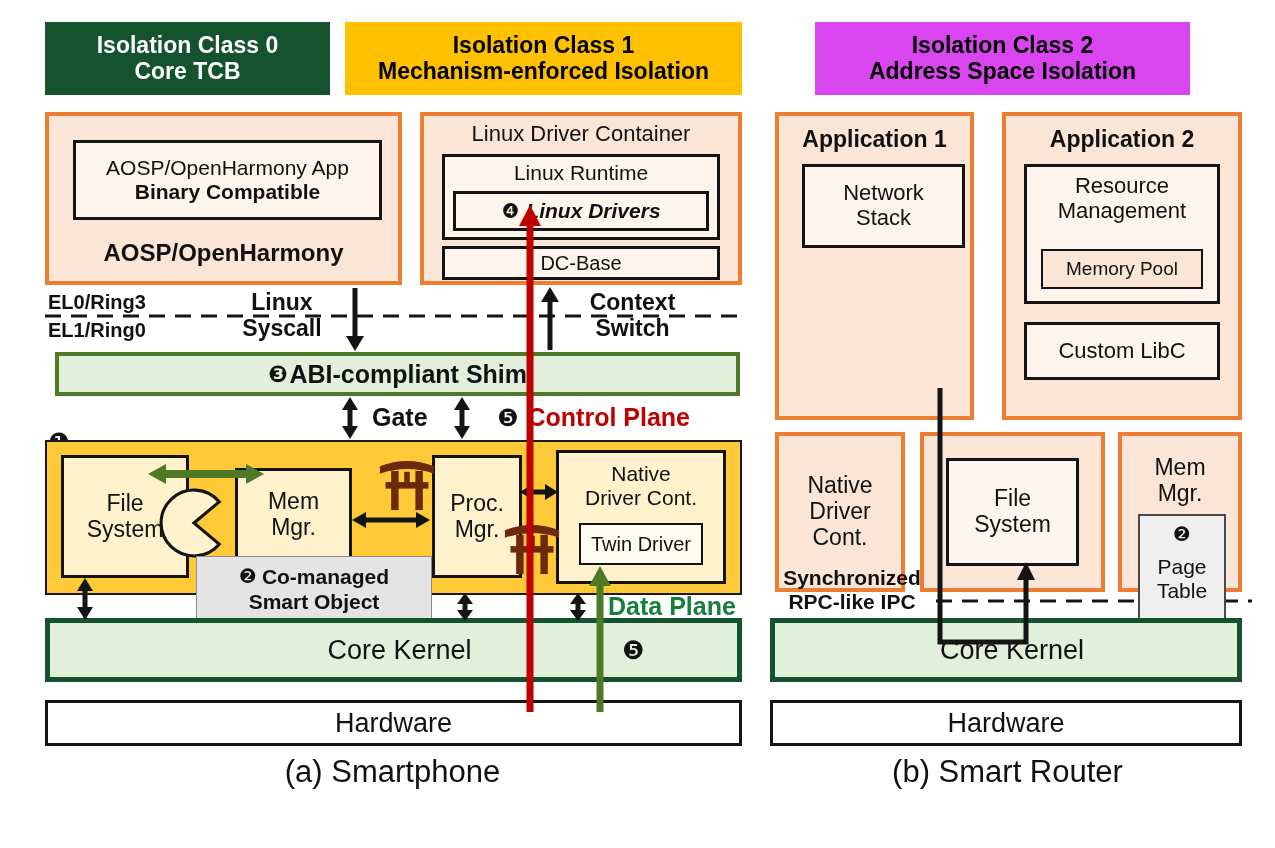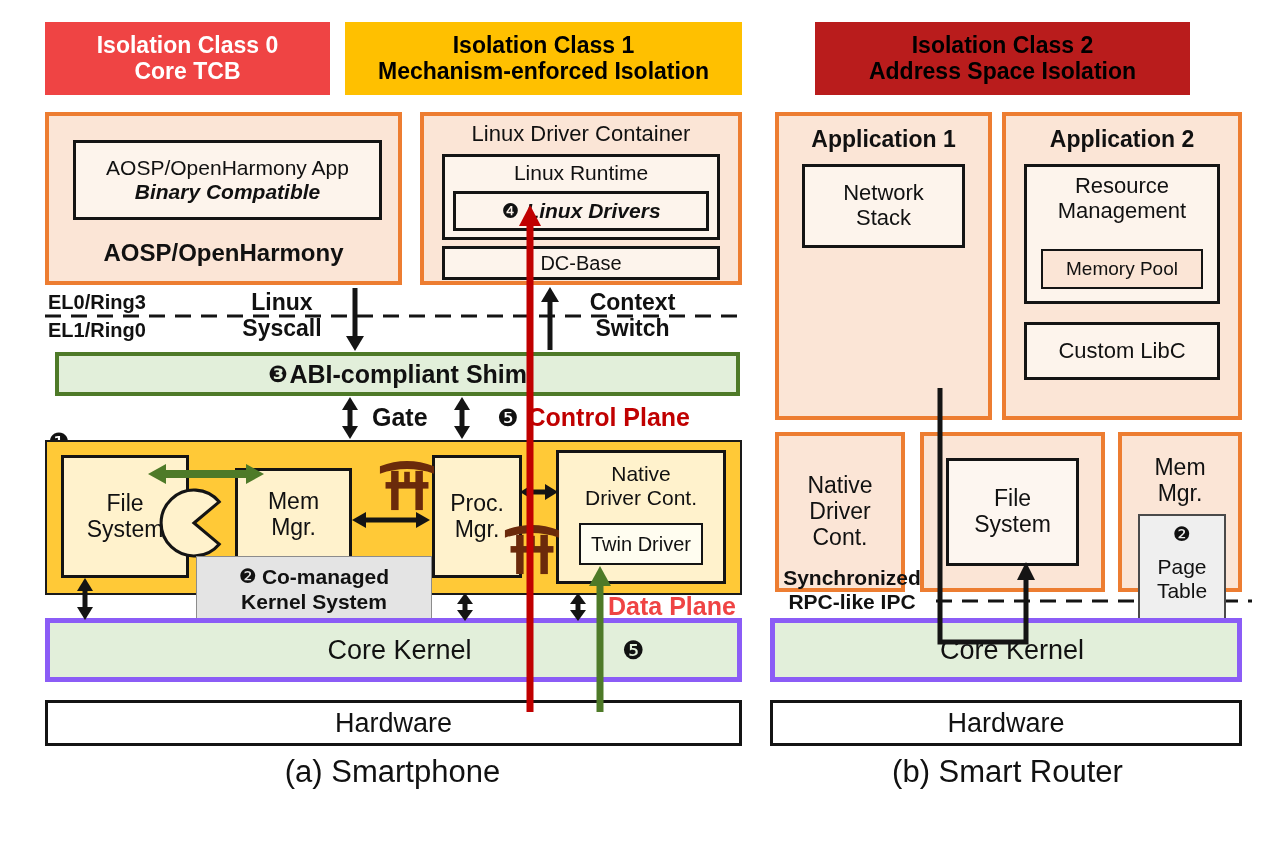--- a/index.html
+++ b/index.html
@@ -5,51 +5,51 @@
   html,body{margin:0;padding:0;background:#fff;}
   .canvas{position:relative;width:1275px;height:848px;background:#fff;overflow:hidden;
           font-family:"Liberation Sans",sans-serif;color:#111;}
   .abs{position:absolute;box-sizing:border-box;}
   .cc{display:flex;align-items:center;justify-content:center;text-align:center;}
   .col{display:flex;flex-direction:column;align-items:center;text-align:center;}
   .t{white-space:pre-line;line-height:1.12;}
   .obox{border:4px solid #ed7d31;background:#fbe5d6;}
   .wbox{border:3px solid #141414;background:#fdf4ec;}
   .ybox{border:3px solid #141414;background:#fff2cc;}
-  .gbox{border:5px solid #8b5cf6;background:#e2efda;padding-left:12px;}
+  .gbox{border:5px solid #14532d;background:#e2efda;padding-left:12px;}
   .badge{font-family:"DejaVu Sans","Liberation Sans",sans-serif;}
   svg{display:block;}
 </style>
 </head>
 <body>
 
 <div class="canvas">
 
   <svg class="abs" style="left:0;top:0;" width="1275" height="848">
     <line x1="45" y1="316" x2="742" y2="316" stroke="#141414" stroke-width="3" stroke-dasharray="16 10"></line>
     <line x1="936" y1="601" x2="1252" y2="601" stroke="#141414" stroke-width="3" stroke-dasharray="16 10"></line>
   </svg>
 
-  <div class="abs cc" style="left:45px;top:22px;width:285px;height:73px;background:#ef4444;color:#fff;font-weight:bold;font-size:23px;">
+  <div class="abs cc" style="left:45px;top:22px;width:285px;height:73px;background:#14532d;color:#fff;font-weight:bold;font-size:23px;">
     <span class="t">Isolation Class 0
 Core TCB</span>
   </div>
   <div class="abs cc" style="left:345px;top:22px;width:397px;height:73px;background:#ffc000;color:#000;font-weight:bold;font-size:23px;">
     <span class="t">Isolation Class 1
 Mechanism-enforced Isolation</span>
   </div>
-  <div class="abs cc" style="left:815px;top:22px;width:375px;height:73px;background:#b91c1c;color:#000;font-weight:bold;font-size:23px;">
+  <div class="abs cc" style="left:815px;top:22px;width:375px;height:73px;background:#d946ef;color:#000;font-weight:bold;font-size:23px;">
     <span class="t">Isolation Class 2
 Address Space Isolation</span>
   </div>
 
   <div class="abs obox" style="left:45px;top:112px;width:357px;height:173px;">
     <div class="abs wbox cc col" style="left:24px;top:24px;width:309px;height:80px;justify-content:center;">
       <span style="font-size:21px;">AOSP/OpenHarmony App</span>
-      <span style="font-size:21px;font-weight:bold;font-style:italic;">Binary Compatible</span>
+      <span style="font-size:21px;font-weight:bold;">Binary Compatible</span>
     </div>
     <div class="abs cc" style="left:0;top:112px;width:100%;height:50px;font-weight:bold;font-size:24px;">
       <span>AOSP/OpenHarmony</span>
     </div>
   </div>
 
   <div class="abs obox" style="left:420px;top:112px;width:322px;height:173px;">
     <div class="abs cc" style="left:0;top:2px;width:100%;height:32px;font-size:22px;">
       <span>Linux Driver Container</span>
     </div>
@@ -140,42 +140,42 @@
 
   <svg class="abs" style="left:158px;top:487px;" width="72" height="72" viewBox="0 0 70 70">
     <path d="M35,35 L59.5,14.4 A32,32 0 1 0 59.5,55.6 Z" fill="#fff2cc" stroke="#141414" stroke-width="3"></path>
   </svg>
 
   <div class="abs col" style="left:196px;top:556px;width:236px;height:92px;background:#e4e4e4;border:1px solid #8c8c8c;justify-content:center;line-height:1.22;">
     <div style="display:flex;align-items:center;gap:5px;">
       <span class="badge" style="font-size:20px;">❷</span>
       <span style="font-size:21px;font-weight:bold;">Co-managed</span>
     </div>
-    <span style="font-size:21px;font-weight:bold;">Kernel System</span>
+    <span style="font-size:21px;font-weight:bold;">Smart Object</span>
     <span style="font-size:21px;">Page Table</span>
   </div>
 
-  <div class="abs" style="left:608px;top:592px;font-size:25px;font-weight:bold;color:#ef4444;">
+  <div class="abs" style="left:608px;top:592px;font-size:25px;font-weight:bold;color:#15803d;">
     <span>Data Plane</span>
   </div>
 
   <div class="abs gbox cc" style="left:45px;top:618px;width:697px;height:64px;font-size:27px;">
     <span>Core Kernel</span>
     <span class="abs badge" style="left:572px;top:50%;transform:translateY(-50%);font-size:25px;">❺</span>
   </div>
 
   <div class="abs cc" style="left:45px;top:700px;width:697px;height:46px;border:3px solid #141414;background:#fff;font-size:27px;">
     <span>Hardware</span>
   </div>
 
   <div class="abs cc" style="left:195px;top:754px;width:395px;font-size:31px;">
     <span>(a) Smartphone</span>
   </div>
 
-  <div class="abs obox" style="left:775px;top:112px;width:217px;height:308px;">
+  <div class="abs obox" style="left:775px;top:112px;width:199px;height:308px;">
     <div class="cc" style="height:46px;font-size:23px;font-weight:bold;">
       <span>Application 1</span>
     </div>
     <div class="abs wbox cc" style="left:23px;top:48px;width:163px;height:84px;font-size:22px;">
       <span class="t">Network
 Stack</span>
     </div>
   </div>
 
   <div class="abs obox" style="left:1002px;top:112px;width:240px;height:308px;">

